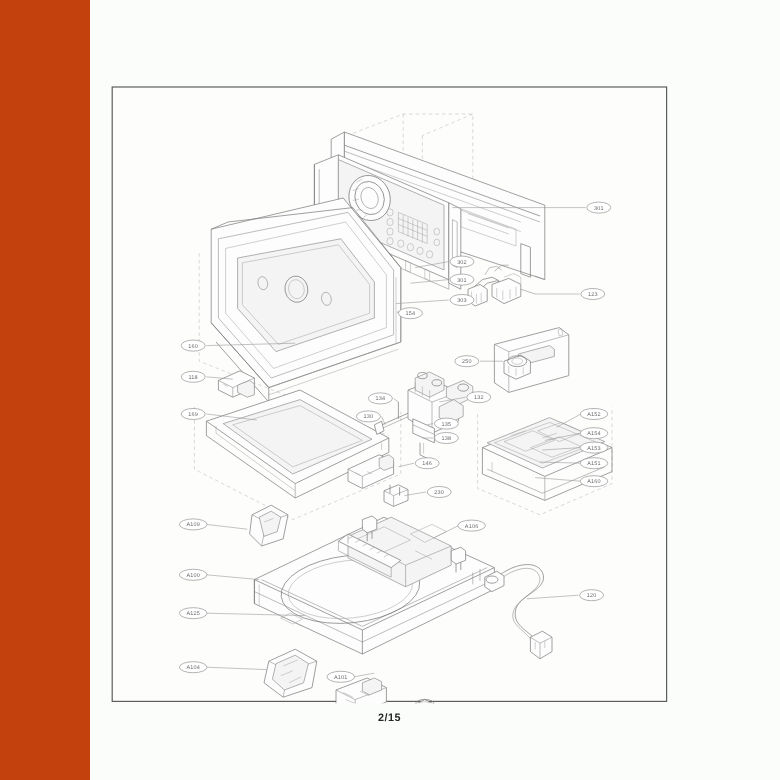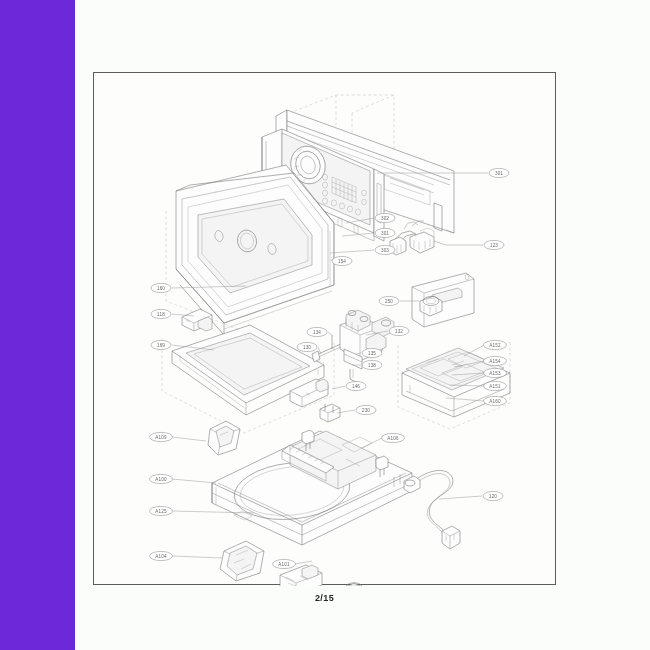--- a/index.html
+++ b/index.html
@@ -2,21 +2,21 @@
 <html><head>
 <meta charset="utf-8">
 <style>
   html,body{margin:0;padding:0;}
   body{
     width:650px;height:650px;
     background:#ffffff;
     font-family:"Liberation Sans", sans-serif;
     overflow:hidden;
   }
-  #page{position:relative;width:650px;height:650px;background:#6d28d9;}
+  #page{position:relative;width:650px;height:650px;background:#c2410c;}
   #tintband{position:absolute;left:75px;top:0;width:575px;height:650px;background:#fbfdfa;}
   #frame{
     position:absolute;left:93px;top:72px;
     width:463px;height:513px;
     border:1px solid #5d5d5d;
     background:#fdfefc;
     box-sizing:border-box;
   }
   #art{position:absolute;left:0;top:0;width:463px;height:513px;}
   #footer{

